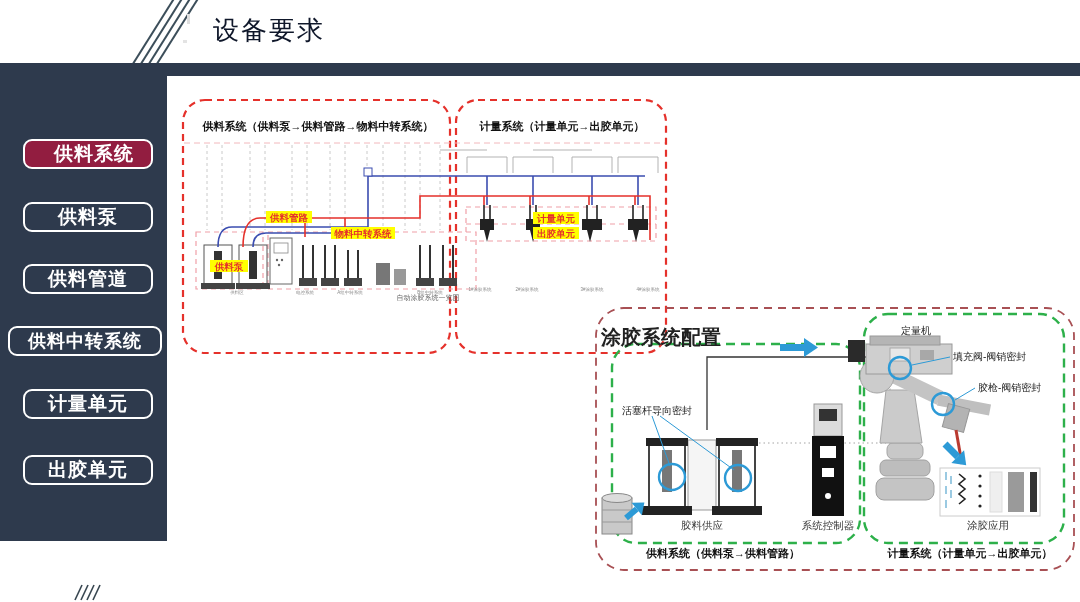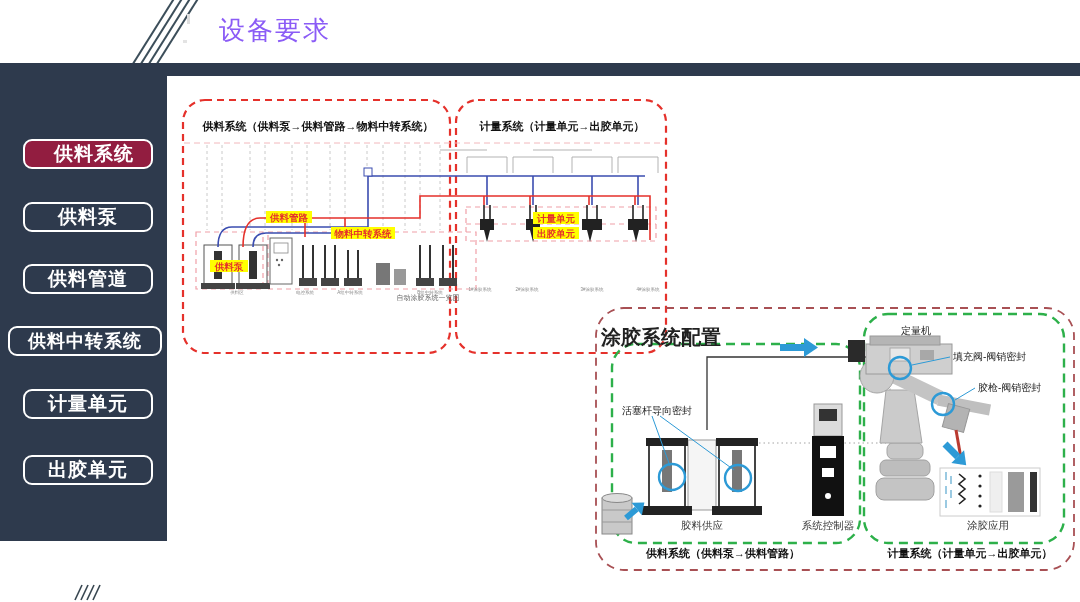--- a/index.html
+++ b/index.html
@@ -1,19 +1,19 @@
 <!DOCTYPE html>
 <html><head>
 <meta charset="utf-8">
 <style>
   html,body{margin:0;padding:0;}
   body{width:1080px;height:602px;position:relative;background:#ffffff;overflow:hidden;
        font-family:"Liberation Sans","DejaVu Sans",sans-serif;}
   .abs{position:absolute;}
-  .page-title{left:219px;top:13px;font-size:26px;color:#8b5cf6;letter-spacing:2px;font-weight:500;}
+  .page-title{left:213px;top:13px;font-size:26px;color:#0f172a;letter-spacing:2px;font-weight:500;}
   .title-tick1{left:187px;top:14px;width:3px;height:10px;background:#dedede;}
   .title-tick2{left:183px;top:40px;width:4px;height:3px;background:#e3e3e3;}
   .top-band{left:0;top:63px;width:1080px;height:13px;background:#2e3a4d;}
   .sidebar{left:0;top:63px;width:167px;height:478px;background:#2e3a4d;}
   .side-btn{position:absolute;left:23px;width:130px;height:30px;border:2px solid #ffffff;border-radius:9px;
             color:#ffffff;font-size:19px;font-weight:bold;display:flex;align-items:center;justify-content:center;
             letter-spacing:1px;box-sizing:border-box;background:transparent;cursor:pointer;}
   .side-btn.active{background:#921d40;padding-left:12px;}
   .side-btn.wide{left:8px;width:154px;font-size:18px;}
   svg text{font-family:"Liberation Sans","DejaVu Sans",sans-serif;}

